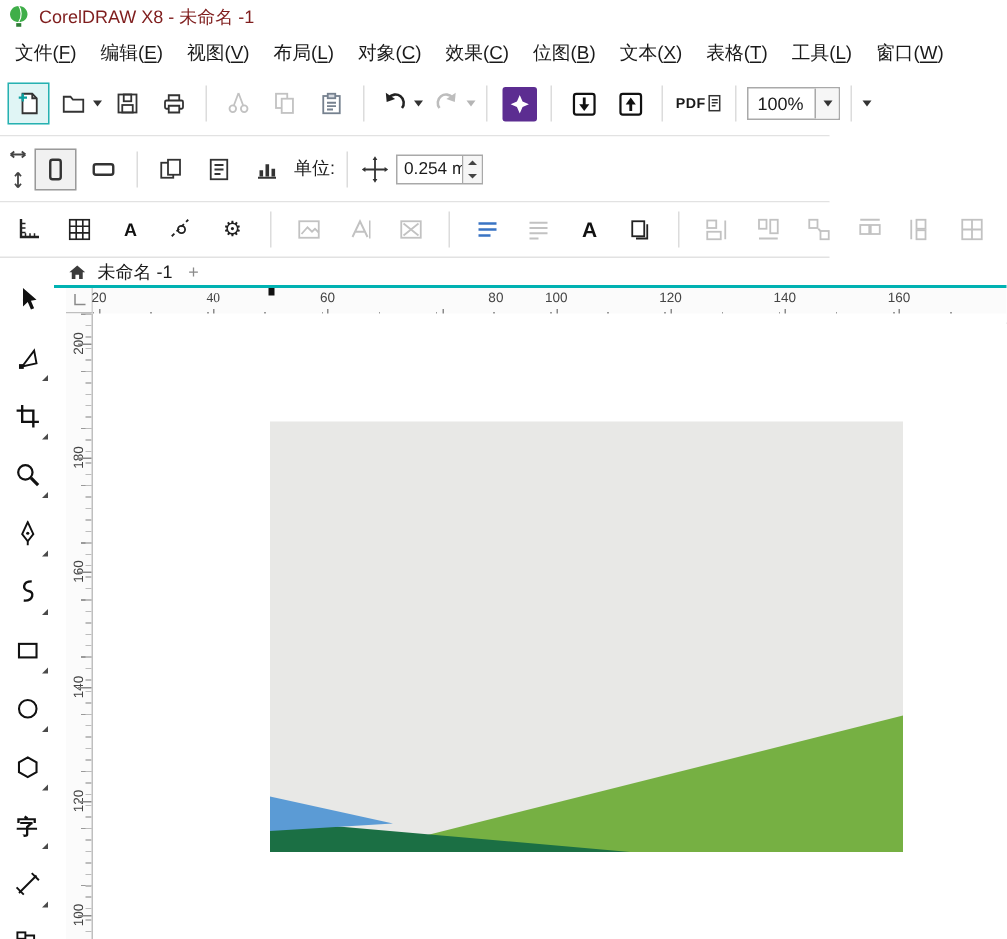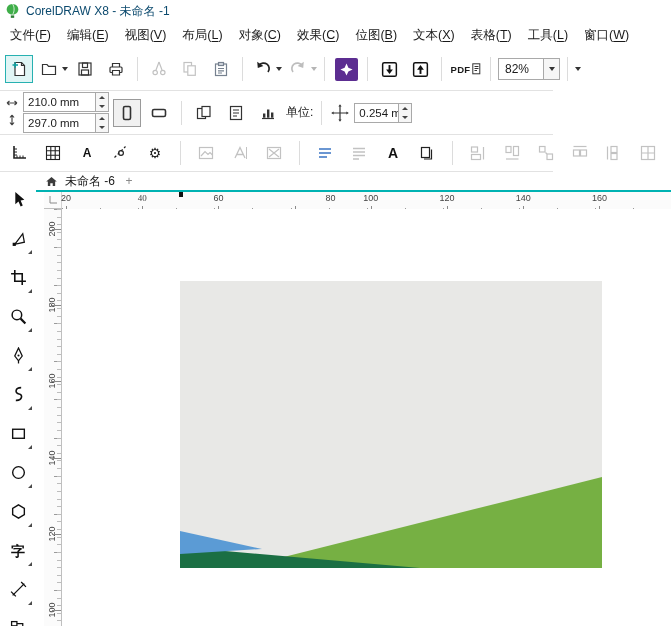--- a/index.html
+++ b/index.html
@@ -1,21 +1,21 @@
 <!DOCTYPE html>
 <html><head>
 <meta charset="utf-8">
 <style>
   *{box-sizing:border-box;margin:0;padding:0}
   html,body{width:671px;height:626px;overflow:hidden;background:#fff;
     font-family:"Liberation Sans","DejaVu Sans",sans-serif;font-size:12px;color:#1a1a1a}
   .abs{position:absolute}
   
   #titlebar{left:0;top:0;width:671px;height:22px;display:flex;align-items:center;gap:6px;padding-left:5px}
-  #win-title{font-size:12px;color:#0c4a6e;white-space:nowrap}
+  #win-title{font-size:12px;color:#7f1d1d;white-space:nowrap}
   
   #menubar{left:0;top:22px;width:671px;height:26px;display:flex;align-items:center;padding-left:2px}
   .menu-item{padding:4px 8px;font-size:12.5px;white-space:nowrap;cursor:default}
   .menu-item u{text-underline-offset:2px}
   
   .tbar{left:0;width:553px;display:flex;align-items:center;background:#fff;border-bottom:1px solid #e2e2e2}
   #toolbar1{top:48px;height:43px;padding-left:5px;gap:3px}
   #propbar{top:91px;height:44px;padding-left:5px;gap:4px}
   #toolbar2{top:135px;height:37px;padding-left:6px;gap:8px}
   .ibtn{width:28px;height:28px;display:flex;align-items:center;justify-content:center;flex:0 0 auto;border:1px solid transparent}
@@ -199,60 +199,36 @@
   <div class="sep"></div>
   <div class="pdfbtn ibtn" style="width:34px">
     <span class="pdftxt">PDF</span>
     <svg width="9" height="12" viewBox="0 0 9 12" fill="none" stroke="#333" stroke-width="1">
       <rect x="0.8" y="0.8" width="7" height="10" fill="#fff"></rect>
         <path d="M2.5 3.5 H6.5 M2.5 5.5 H6.5 M2.5 7.5 H5"></path>
     </svg>
   </div>
   <div class="sep"></div>
   <div class="combo" style="width:62px">
-    <span class="cval">82%</span>
+    <span class="cval">100%</span>
     <span class="cdd">
         <i class="caret"></i>
       </span>
   </div>
   <div class="sep"></div>
   <span class="caret"></span>
 </div>
 
 <div id="propbar" class="tbar abs">
   <span style="display:flex">
     <svg width="14" height="32" viewBox="0 0 14 32" fill="none" stroke="#444" stroke-width="1.2">
       <path d="M2 6 H12 M2 6 L4.5 4 M2 6 L4.5 8 M12 6 L9.5 4 M12 6 L9.5 8"></path>
       <path d="M7 18 V28 M7 18 L5 20.5 M7 18 L9 20.5 M7 28 L5 25.5 M7 28 L9 25.5"></path>
     </svg>
   </span>
-  <div class="spinstack" style="width:86px">
-    <div class="spin">
-      <span class="sval">210.0 mm</span>
-      <span class="sbtns">
-          <span>
-            <i class="cup"></i>
-          </span>
-          <span>
-            <i class="cdn"></i>
-          </span>
-        </span>
-    </div>
-    <div class="spin">
-      <span class="sval">297.0 mm</span>
-      <span class="sbtns">
-          <span>
-            <i class="cup"></i>
-          </span>
-          <span>
-            <i class="cdn"></i>
-          </span>
-        </span>
-    </div>
-  </div>
   <div class="ibtn sel">
     <svg width="18" height="18" viewBox="0 0 18 18" fill="none" stroke="#333" stroke-width="1.6">
         <rect x="5.5" y="2.5" width="7" height="13" rx="1.5"></rect>
       </svg>
   </div>
   <div class="ibtn">
     <svg width="18" height="18" viewBox="0 0 18 18" fill="none" stroke="#333" stroke-width="1.6">
         <rect x="2.5" y="5.5" width="13" height="7" rx="1.5"></rect>
       </svg>
   </div>
@@ -484,21 +460,21 @@
     </svg>
   </div>
 </div>
 
 <div id="tabbar" class="abs">
   <span style="display:flex">
     <svg width="13" height="13" viewBox="0 0 16 16">
       <path d="M8 2.5 L14.5 8 H12.5 V13.5 H9.5 V10 H6.5 V13.5 H3.5 V8 H1.5 Z" fill="#3c3c3c"></path>
     </svg>
   </span>
-  <span class="tab-label">未命名 -6</span>
+  <span class="tab-label">未命名 -1</span>
   <span class="add-tab">+</span>
 </div>
 <div id="tabline" class="abs"></div>
 
 <div id="rcorner" class="abs">
   <svg width="10" height="10" viewBox="0 0 10 10" fill="none" stroke="#8a8a8a" stroke-width="1">
       <path d="M2 1 V8 H9"></path>
     </svg>
 </div>
 <div id="hruler" class="abs">

